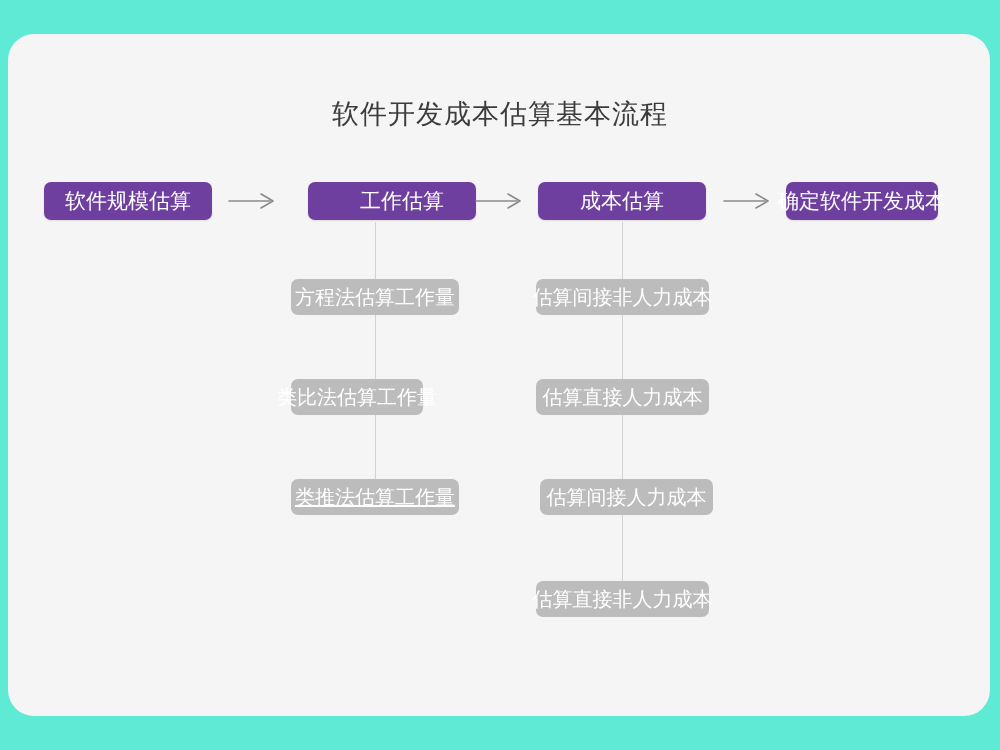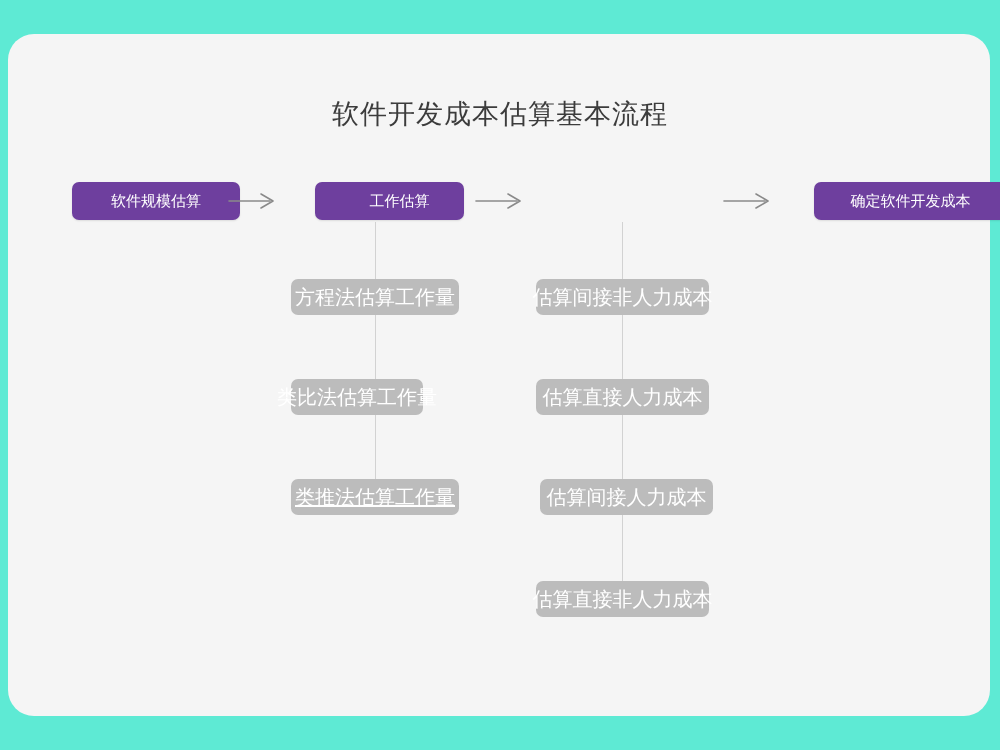--- a/index.html
+++ b/index.html
@@ -51,24 +51,23 @@
     align-items: center;
     justify-content: center;
     border-radius: 7px;
     white-space: nowrap;
     text-align: center;
   }
 
   .node.primary {
     background: #6e3f9e;
     color: #ffffff;
-    font-size: 15px;
+    font-size: 21px;
     height: 38px;
     box-shadow: 0 1px 2px rgba(0,0,0,0.10);
-    margin-left: 28px;
   }
 
   .node.secondary {
     background: #bcbcbc;
     color: #ffffff;
     font-size: 20px;
     height: 36px;
   }
 
   
@@ -92,24 +91,25 @@
 
   <div id="card"></div>
 
   <div id="title">软件开发成本估算基本流程</div>
 
   <div class="v-line" style="left:375px; top:222px; height:288px;"></div>
   <div class="v-line" style="left:622px; top:222px; height:390px;"></div>
 
   <div class="node primary" style="left:44px; top:182px; width:168px;">软件规模估算</div>
 
-  <div class="node primary" style="left:287px; top:182px; width:149px;padding-left:20px;">工作估算</div>
+  <div class="node primary" style="left:308px; top:182px; width:168px;padding-left:20px;">工作估算</div>
 
+  <div class="node primary" style="left:538px; top:182px; width:168px;">成本估算</div>
 
-  <div class="node primary" style="left:786px; top:182px; width:193px;font-family:Liberation Serif, serif;">确定软件开发成本</div>
+  <div class="node primary" style="left:786px; top:182px; width:152px;font-family:Liberation Serif, serif;">确定软件开发成本</div>
 
   <div class="h-arrow" style="left:228px; top:190px; width:50px;">
     <svg width="50" height="22" viewBox="0 0 50 22" aria-hidden="true">
       <path d="M1 11 H42" stroke="#8a8a8a" stroke-width="1.6" fill="none" stroke-linecap="round"></path>
       <path d="M33 4 L45 11 L33 18" stroke="#8a8a8a" stroke-width="1.6" fill="none" stroke-linecap="round" stroke-linejoin="round"></path>
     </svg>
   </div>
 
   <div class="h-arrow" style="left:475px; top:190px; width:50px;">
     <svg width="50" height="22" viewBox="0 0 50 22" aria-hidden="true">

